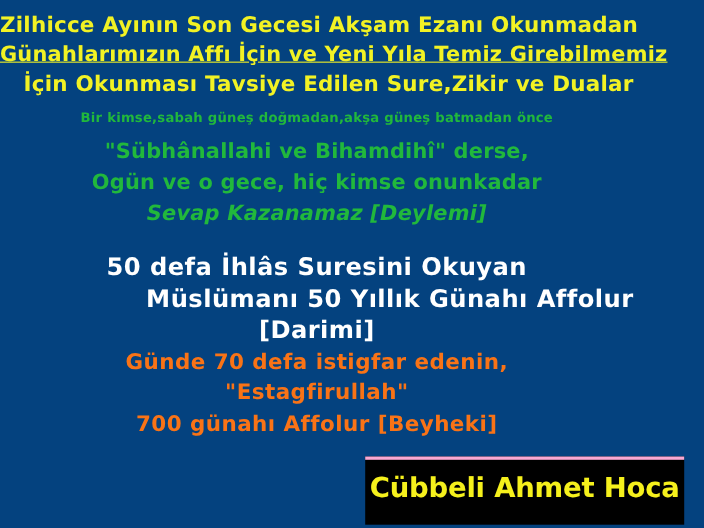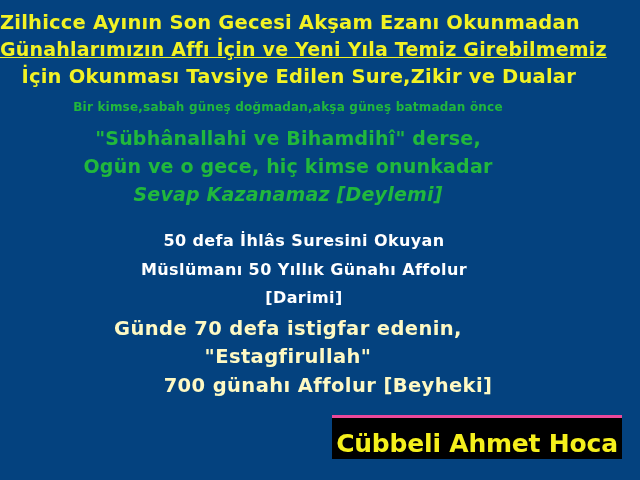--- a/index.html
+++ b/index.html
@@ -50,45 +50,44 @@
     letter-spacing: 0.2px;
   }
   .g1 { top: 101px; }
   .g2 { top: 129px; }
   .g3 { top: 157px; }
   .g4 { top: 185px; font-style: italic; }
 
   
   .block-white {
     color: #ffffff;
-    font-size: 16px;
-    padding-left: 16px;
+    font-size: 22px;
   }
   .w1 { top: 233px; }
-  .w2 { top: 262px; }
+  .w2 { top: 262px; text-align: right; }
   .w3 { top: 290px; }
 
   
   .block-pale {
-    color: #fef9c3;
+    color: #f97316;
     font-size: 19.5px;
   }
   .p1 { top: 319px; }
   .p2 { top: 347px; }
-  .p3 { top: 376px; padding-left: 40px; }
+  .p3 { top: 376px; }
 
   
   #signature-banner {
     position: absolute;
     left: 332px;
     top: 415px;
     width: 290px;
-    height: 44px;
+    height: 62px;
     background: #000000;
-    border-top: 3px solid #ec4899;
+    border-top: 3px solid #f9a8d4;
     box-sizing: border-box;
     overflow: hidden;
   }
   #signature-text {
     position: absolute;
     left: 0;
     top: 0;
     width: 290px;
     height: 52px;
     line-height: 52px;

